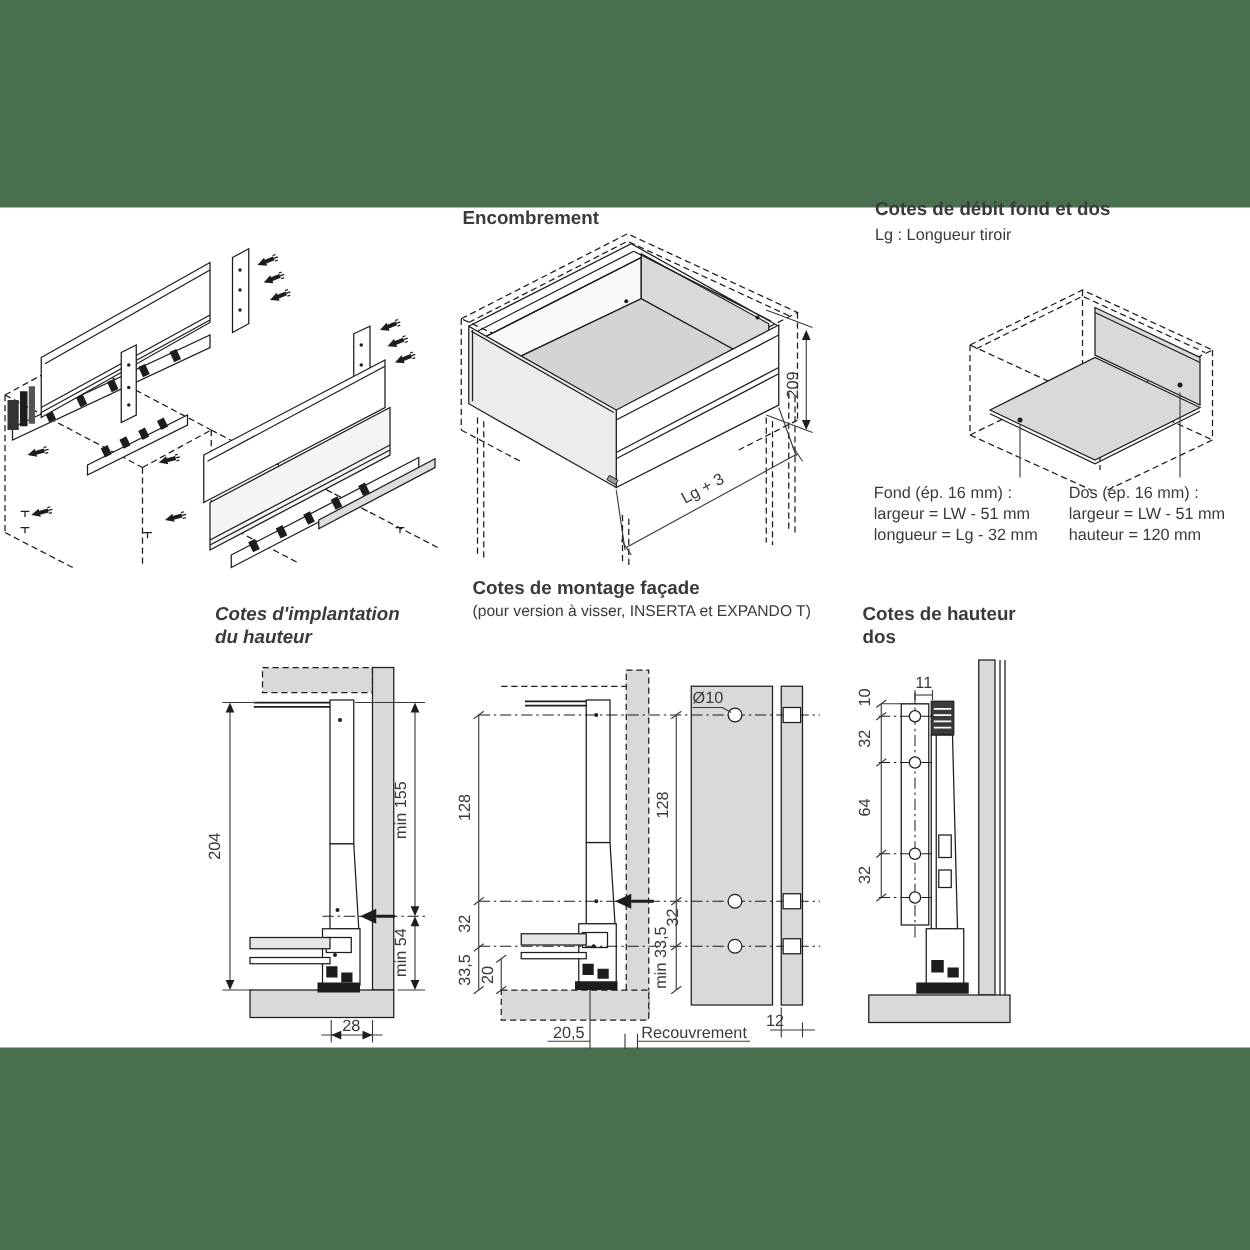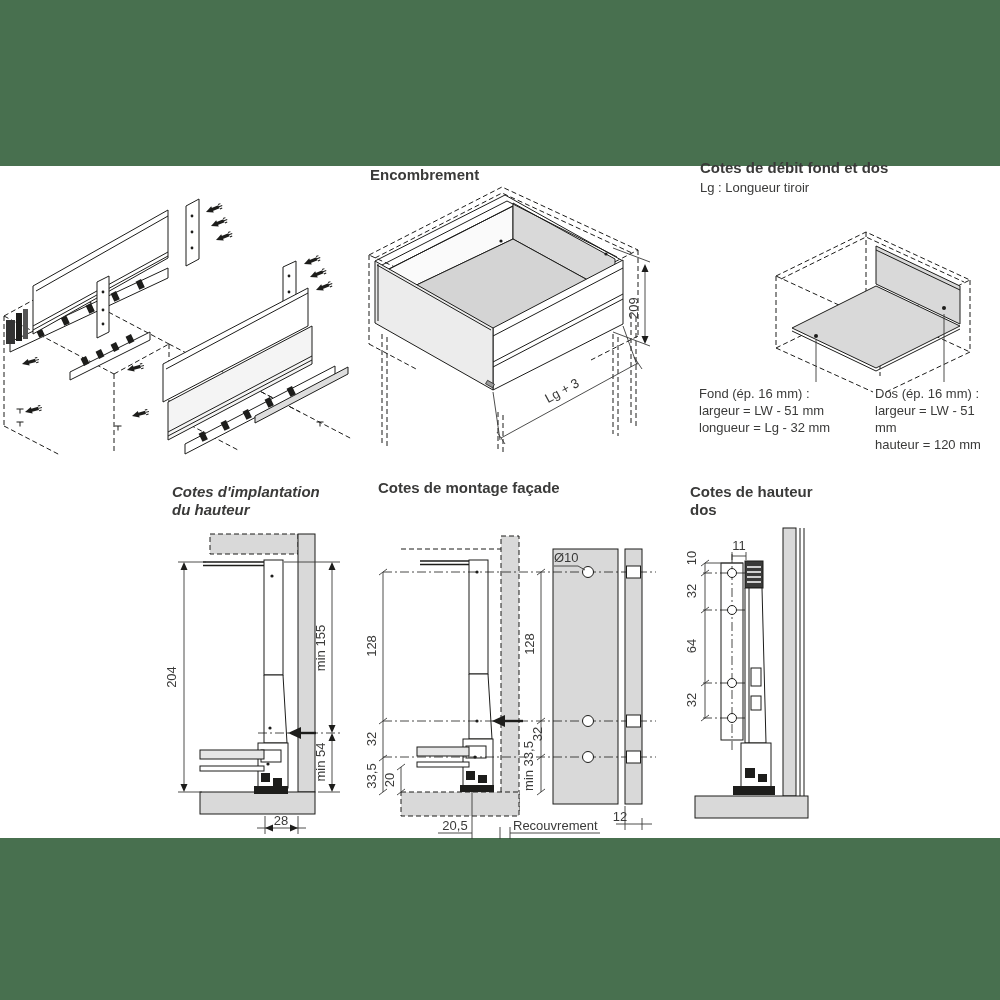--- a/index.html
+++ b/index.html
@@ -179,21 +179,21 @@
   </g>
   <path class="dim" d="M68,116 V158"></path>
   <path class="dim" d="M196,90 V158"></path>
 </svg>
 
 <div class="txt" style="left:683px;top:385px;margin-left:16px;">
   <div>Fond (ép. 16 mm) :</div>
   <div>largeur = LW - 51 mm</div>
   <div>longueur = Lg - 32 mm</div>
 </div>
-<div class="txt" style="left:855px;top:385px;margin-left:20px;">
+<div class="txt" style="left:855px;top:385px;">
   <div>Dos (ép. 16 mm) :</div>
   <div>largeur = LW - 51 mm</div>
   <div>hauteur = 120 mm</div>
 </div>
 
 <div class="title" style="left:172px;top:483px;font-style:italic;">
   <div>Cotes d'implantation</div>
   <div>du hauteur</div>
 </div>
 
@@ -244,22 +244,23 @@
 
   <g class="dim">
     <path d="M107,288 V306 M140,288 V306"></path>
     <line x1="99" y1="300" x2="148" y2="300"></line>
     <polygon points="107,300 115,296.5 115,303.5" class="blk"></polygon>
     <polygon points="140,300 132,296.5 132,303.5" class="blk"></polygon>
   </g>
   <text x="123" y="297" text-anchor="middle">28</text>
 </svg>
 
-<div class="title" style="left:378px;top:479px;">
+<div class="title" style="left:378px;top:462px;">
   <div>Cotes de montage façade</div>
+  <div class="sub">(pour version à visser, INSERTA et EXPANDO T)</div>
 </div>
 
 <svg style="left:368px;top:524px;" width="300" height="316" viewBox="0 0 300 316">
   <path class="ln dsh" d="M33,25 H142"></path>
   <rect x="133" y="12" width="18" height="278" class="gry dsh"></rect>
   <rect x="33" y="268" width="118" height="24" class="gry dsh"></rect>
 
   <g>
     <path class="ln2" d="M52,37 H105 M52,40.5 H105"></path>
     <rect x="101" y="36" width="19" height="114" class="wht"></rect>

